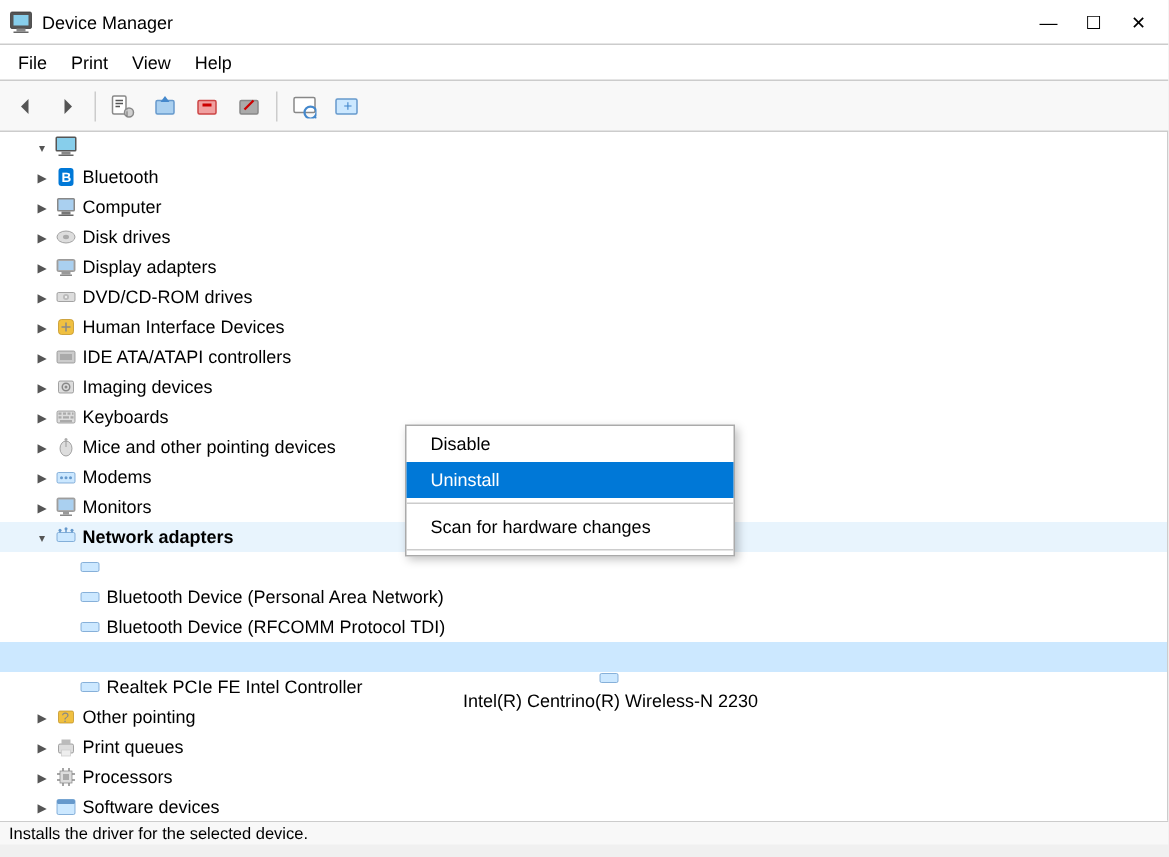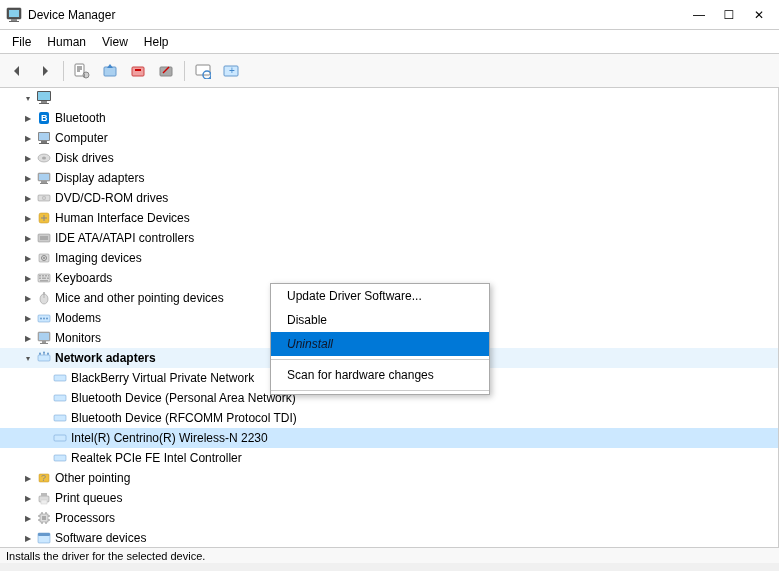--- a/index.html
+++ b/index.html
@@ -116,21 +116,21 @@
     .tree-panel::-webkit-scrollbar-thumb { background: #c0c0c0; border: 3px solid #f0f0f0; }
 
     .tree-item {
       display: flex;
       align-items: center;
       height: 20px;
       padding-left: 4px;
       cursor: pointer;
       white-space: nowrap;
     }
-    .tree-item.selected { background: #cce8ff; }
+    .tree-item.selected { background: #cce8ff; flex-direction: column; }
 
     .expand-btn {
       width: 16px;
       height: 16px;
       display: flex;
       align-items: center;
       justify-content: center;
       font-size: 8px;
       color: #555;
       flex-shrink: 0;
@@ -163,22 +163,21 @@
       top: 195px;
     }
     .ctx-item {
       padding: 5px 16px;
       cursor: pointer;
       font-size: 12px;
       color: #000;
     }
     .ctx-item.highlighted {
       background: #0078d7;
-      color: #0f172a;
-      font-style: italic;
+      color: #ffffff;
     }
     .ctx-separator {
       height: 1px;
       background: #ccc;
       margin: 3px 0;
     }
 
     
     .status-bar {
       background: #f8f8f8;
@@ -206,21 +205,21 @@
   </div>
   <div class="title-bar-controls">
     <button class="title-btn">—</button>
     <button class="title-btn">☐</button>
     <button class="title-btn close">✕</button>
   </div>
 </div>
 
 <div class="menu-bar">
   <span class="menu-item">File</span>
-  <span class="menu-item">Human</span>
+  <span class="menu-item">Print</span>
   <span class="menu-item">View</span>
   <span class="menu-item">Help</span>
 </div>
 
 <div class="toolbar">
   <button class="tb-btn">
     <svg width="14" height="14" viewBox="0 0 14 14">
         <polygon points="9,2 4,7 9,12" fill="#555"></polygon>
       </svg>
   </button>
@@ -456,21 +455,20 @@
       <span class="tree-label" style="font-weight:bold;">Network adapters</span>
     </div>
 
     <div class="tree-item indent-2">
       <div class="expand-btn" style="visibility:hidden;">▶</div>
       <div class="tree-icon">
         <svg width="14" height="14" viewBox="0 0 14 14">
           <rect x="1" y="4" width="12" height="6" rx="1" fill="#cce8ff" stroke="#6699cc" stroke-width="0.5"></rect>
         </svg>
       </div>
-      <span class="tree-label">BlackBerry Virtual Private Network</span>
     </div>
 
     <div class="tree-item indent-2">
       <div class="expand-btn" style="visibility:hidden;">▶</div>
       <div class="tree-icon">
         <svg width="14" height="14" viewBox="0 0 14 14">
           <rect x="1" y="4" width="12" height="6" rx="1" fill="#cce8ff" stroke="#6699cc" stroke-width="0.5"></rect>
         </svg>
       </div>
       <span class="tree-label">Bluetooth Device (Personal Area Network)</span>
@@ -553,21 +551,20 @@
       <div class="tree-icon">
         <svg width="14" height="14" viewBox="0 0 14 14">
           <rect x="1" y="2" width="12" height="10" rx="1" fill="#cce8ff" stroke="#6699cc" stroke-width="0.5"></rect>
           <rect x="1" y="2" width="12" height="3" rx="1" fill="#6699cc"></rect>
         </svg>
       </div>
       <span class="tree-label">Software devices</span>
     </div>
 
     <div class="context-menu">
-      <div class="ctx-item">Update Driver Software...</div>
       <div class="ctx-item">Disable</div>
       <div class="ctx-item highlighted">Uninstall</div>
       <div class="ctx-separator"></div>
       <div class="ctx-item">Scan for hardware changes</div>
       <div class="ctx-separator"></div>
     </div>
 
   </div>
 </div>
 

